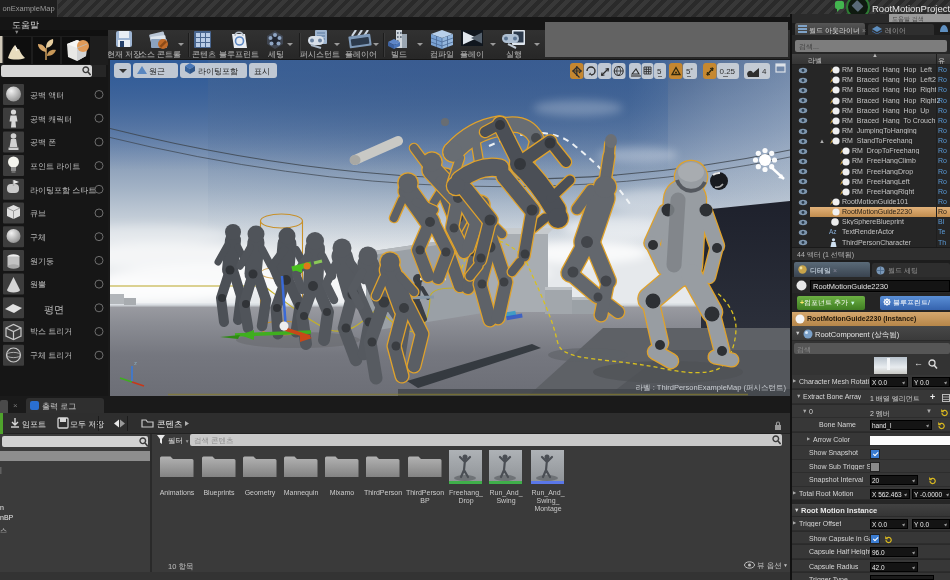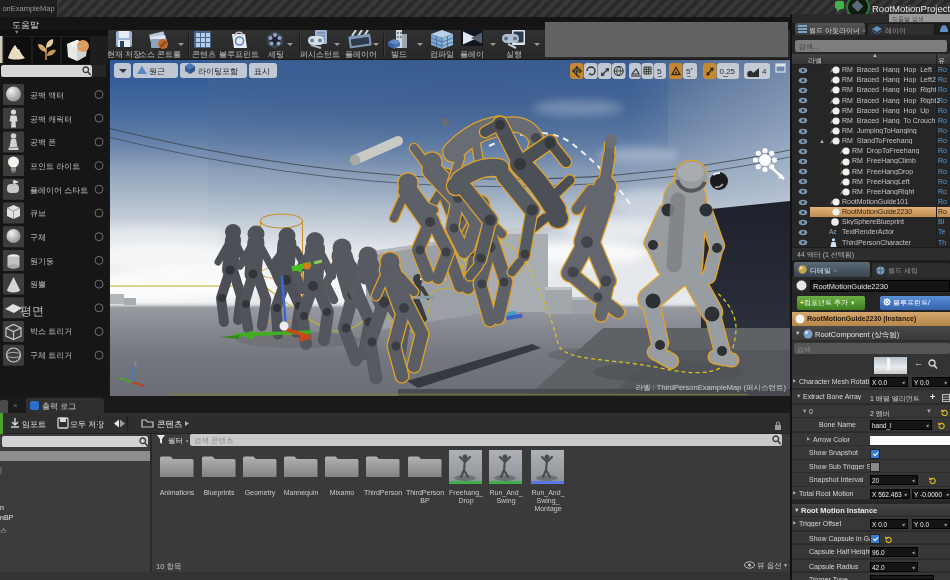--- a/index.html
+++ b/index.html
@@ -276,26 +276,26 @@
             <circle cx="99" cy="255.8" r="4"></circle>
             <circle cx="99" cy="279.5" r="4"></circle>
             <circle cx="99" cy="303.2" r="4"></circle>
       </g>
     </g>
   </svg>
   <div class="abs txt" style="left:30px;top:60px;font-size:8px;">공백 액터</div>
   <div class="abs txt" style="left:30px;top:84px;font-size:8px;">공백 캐릭터</div>
   <div class="abs txt" style="left:30px;top:107px;font-size:8px;">공백 폰</div>
   <div class="abs txt" style="left:30px;top:131px;font-size:8px;">포인트 라이트</div>
-  <div class="abs txt" style="left:30px;top:155px;font-size:8px;">플레이어 스타트</div>
+  <div class="abs txt" style="left:30px;top:155px;font-size:8px;">라이팅포함 스타트</div>
   <div class="abs txt" style="left:30px;top:178px;font-size:8px;">큐브</div>
   <div class="abs txt" style="left:30px;top:202px;font-size:8px;">구체</div>
   <div class="abs txt" style="left:30px;top:226px;font-size:8px;">원기둥</div>
   <div class="abs txt" style="left:30px;top:249px;font-size:8px;">원뿔</div>
-  <div class="abs txt" style="left:20px;top:273px;font-size:12px;">평면</div>
+  <div class="abs txt" style="left:44px;top:273px;font-size:10px;">평면</div>
   <div class="abs txt" style="left:30px;top:296px;font-size:8px;">박스 트리거</div>
   <div class="abs txt" style="left:30px;top:320px;font-size:8px;">구체 트리거</div>
 </div>
 
 <div class="abs" id="viewport" style="left:108px;top:60px;width:682px;height:336px;background:#888;overflow:hidden;">
 <svg width="682" height="336" viewBox="0 0 682 336">
 <defs>
 <linearGradient id="sky" x1="0" y1="0" x2="0" y2="1">
   <stop offset="0" stop-color="#3d5c8c"></stop>
   <stop offset="0.28" stop-color="#6b84a9"></stop>
@@ -918,21 +918,21 @@
 <div class="abs" style="left:377px;top:16px;width:33px;height:34px;background:linear-gradient(#aeb2b6,#8e9296);"></div>
 <svg class="abs" style="left:377px;top:16px" width="33" height="34">
           <ellipse cx="16" cy="28" rx="11" ry="3" fill="#6e7276"></ellipse>
           <path d="M16 10 L15 20 M16 12 L11 7 M16 12 L21 7 M15 20 L12 27 M15 20 L19 27" stroke="#4a4e54" stroke-width="2.2" fill="none" stroke-linecap="round"></path>
           <circle cx="16" cy="7" r="2.5" fill="#4a4e54"></circle>
           <rect x="0" y="31" width="33" height="3" fill="#5a77e8"></rect>
         </svg>
 <div class="abs" style="left:369px;top:55px;width:50px;text-align:center;color:#c8c8c8;font-size:7px;line-height:8px;">Run_And_<br>Swing_<br>Montage</div>
       </div>
   <div class="abs" style="left:0;top:176px;width:790px;height:8px;background:#333;"></div>
-  <div class="abs txt" style="left:156px;top:166px;font-size:7.5px;color:#c0c0c0;">10 항목</div>
+  <div class="abs txt" style="left:168px;top:166px;font-size:7.5px;color:#c0c0c0;">10 항목</div>
   <div class="abs txt" style="left:744px;top:165px;font-size:7.5px;color:#c0c0c0;"><svg width="11" height="8" style="vertical-align:-1px">
           <ellipse cx="5.5" cy="4" rx="5" ry="3.2" fill="none" stroke="#c0c0c0" stroke-width="1"></ellipse>
           <circle cx="5.5" cy="4" r="1.5" fill="#c0c0c0"></circle>
         </svg> 뷰 옵션<span style="font-size:5px;vertical-align:1px"> ▼</span></div>
 </div>
 
 <div class="abs" id="right" style="left:790px;top:14px;width:160px;height:566px;background:#2a2a2a;border-left:2px solid #111;">
   <div class="abs" style="left:97px;top:0;width:63px;height:8px;background:#9a9a9a;"></div>
 <div class="abs" style="left:100px;top:0.5px;color:#4a4a4a;font-size:6px;">도움말 검색</div>
 <div class="abs" style="left:0;top:9px;width:160px;height:12px;background:#1c1c1c;"></div>

